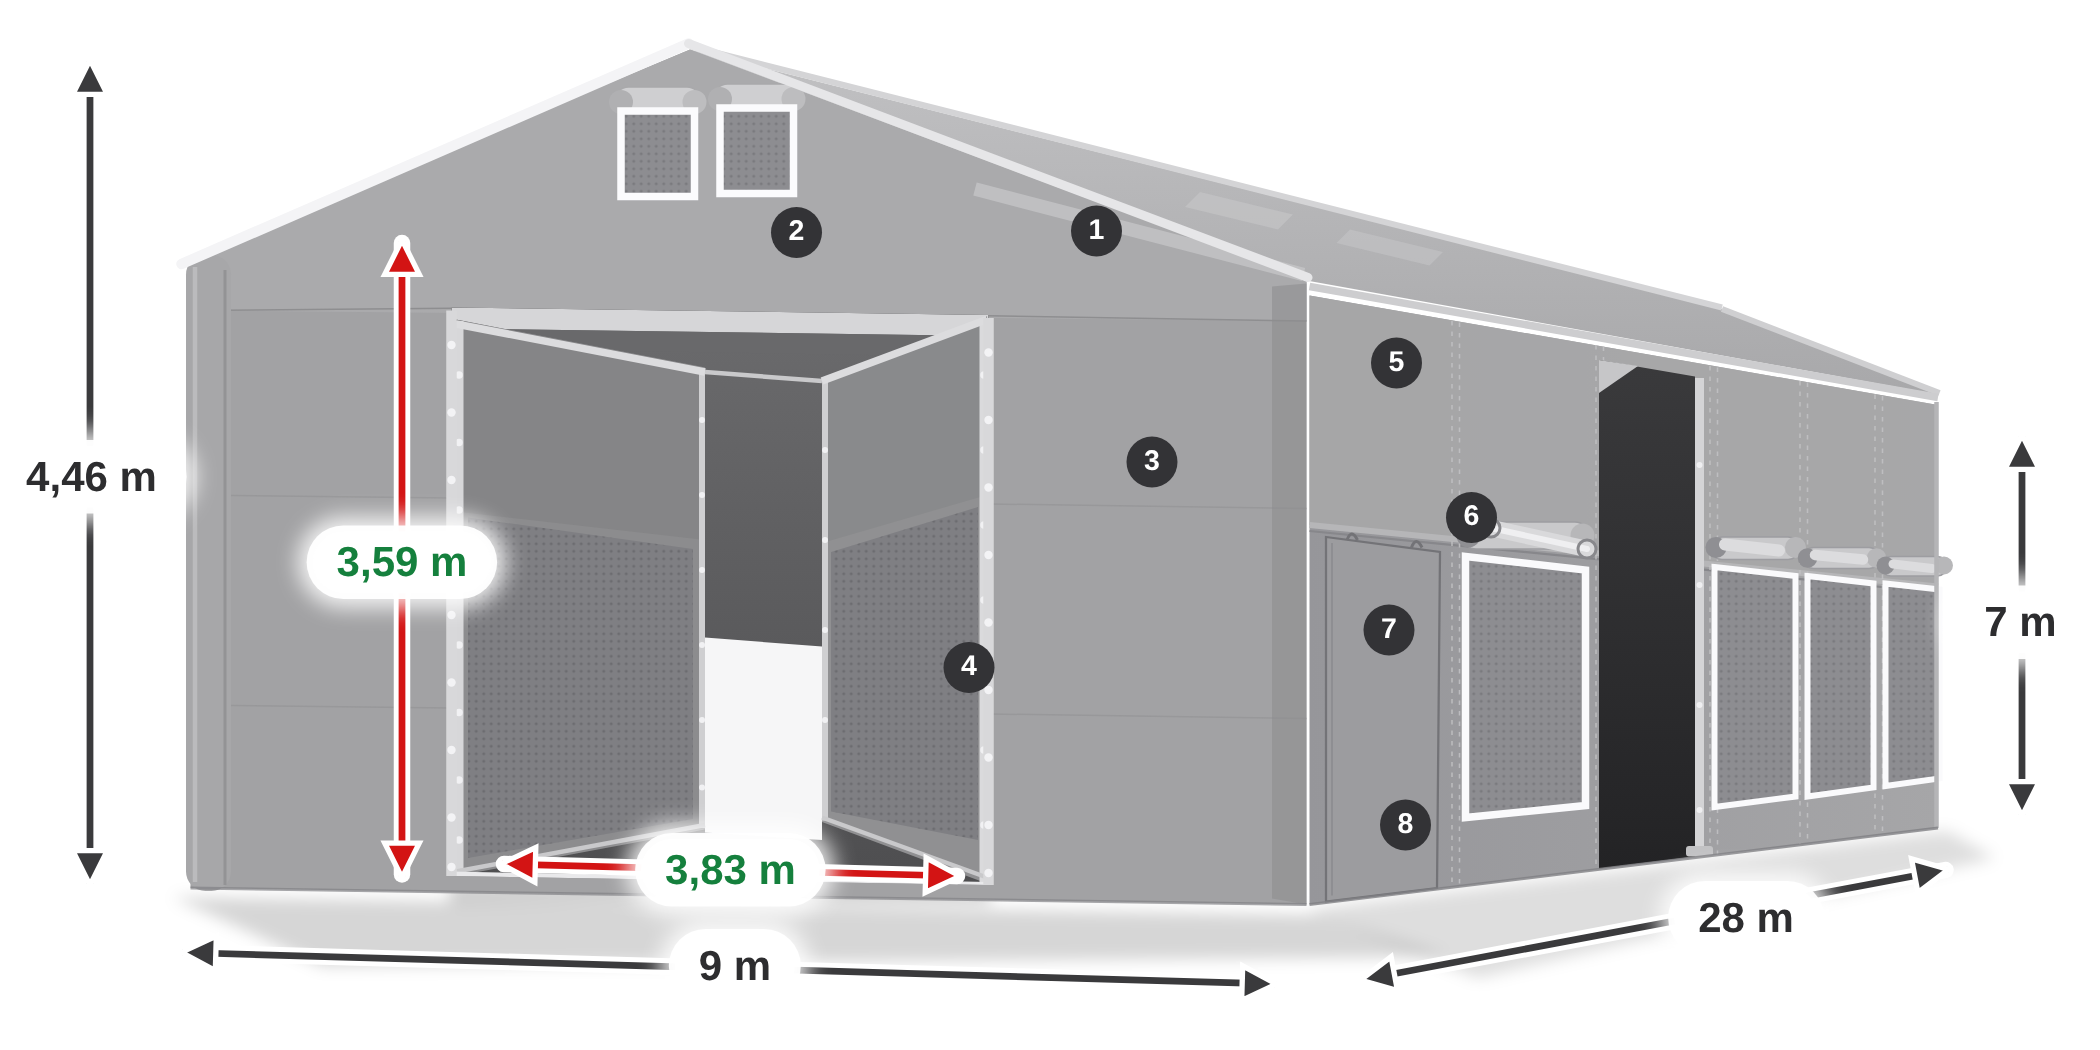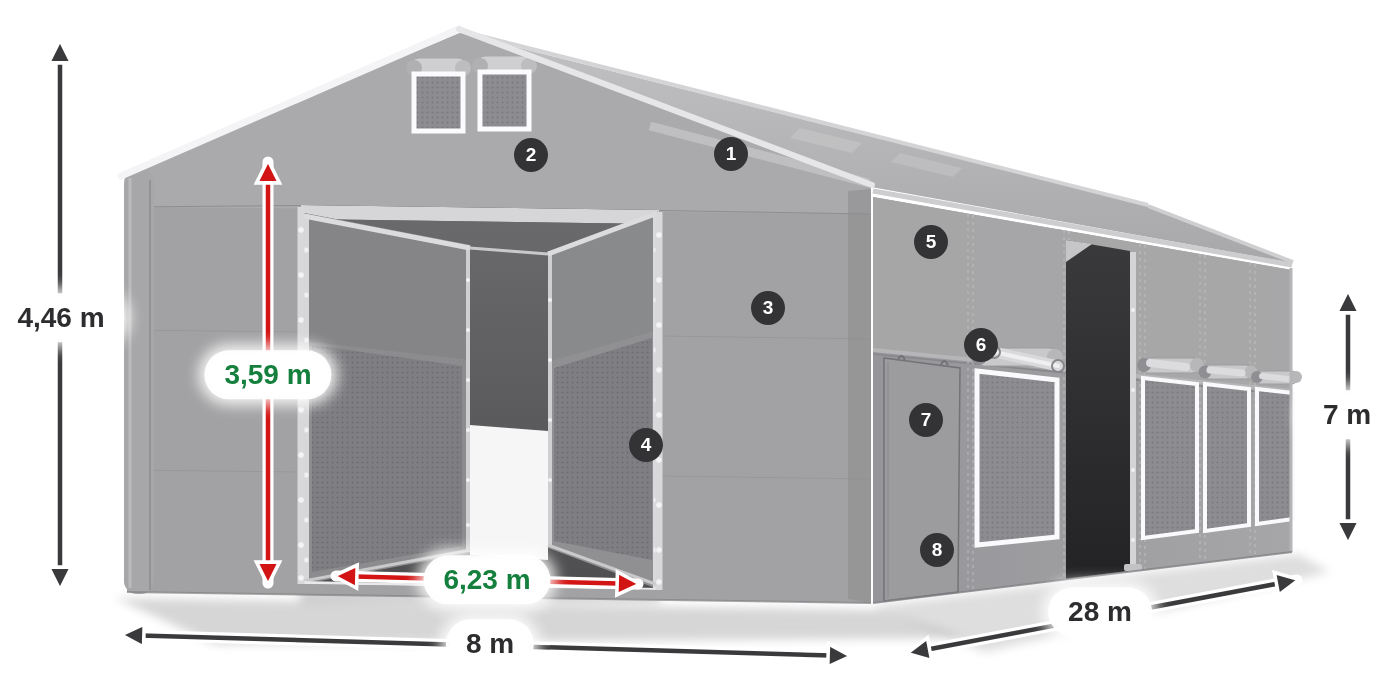--- a/index.html
+++ b/index.html
@@ -289,23 +289,23 @@
     </g>
     <g>
       <line x1="1348" y1="292" x2="1348" y2="542" stroke="#ffffff" stroke-width="11"></line>
       <line x1="1348" y1="292" x2="1348" y2="542" stroke="#3a3a3c" stroke-width="4.5" marker-start="url(#ahDark)" marker-end="url(#ahDark)"></line>
     </g>
   </g>
 </svg>
 
 <div class="pill" style="left:61px;top:318px">4,46 m</div>
 <div class="pill red" style="left:268px;top:375px">3,59 m</div>
-<div class="pill red" style="left:487px;top:580px">6,23 m</div>
-<div class="pill" style="left:490px;top:644px">8 m</div>
-<div class="pill" style="left:1100px;top:612px">28 m</div>
+<div class="pill red" style="left:487px;top:580px">3,83 m</div>
+<div class="pill" style="left:490px;top:644px">9 m</div>
+<div class="pill" style="left:1164px;top:612px">28 m</div>
 <div class="pill" style="left:1347px;top:415px">7 m</div>
 
 <div class="marker" style="left:731px;top:154px">1</div>
 <div class="marker" style="left:531px;top:155px">2</div>
 <div class="marker" style="left:768px;top:308px">3</div>
 <div class="marker" style="left:646px;top:445px">4</div>
 <div class="marker" style="left:931px;top:242px">5</div>
 <div class="marker" style="left:981px;top:345px">6</div>
 <div class="marker" style="left:926px;top:420px">7</div>
 <div class="marker" style="left:937px;top:550px">8</div>

